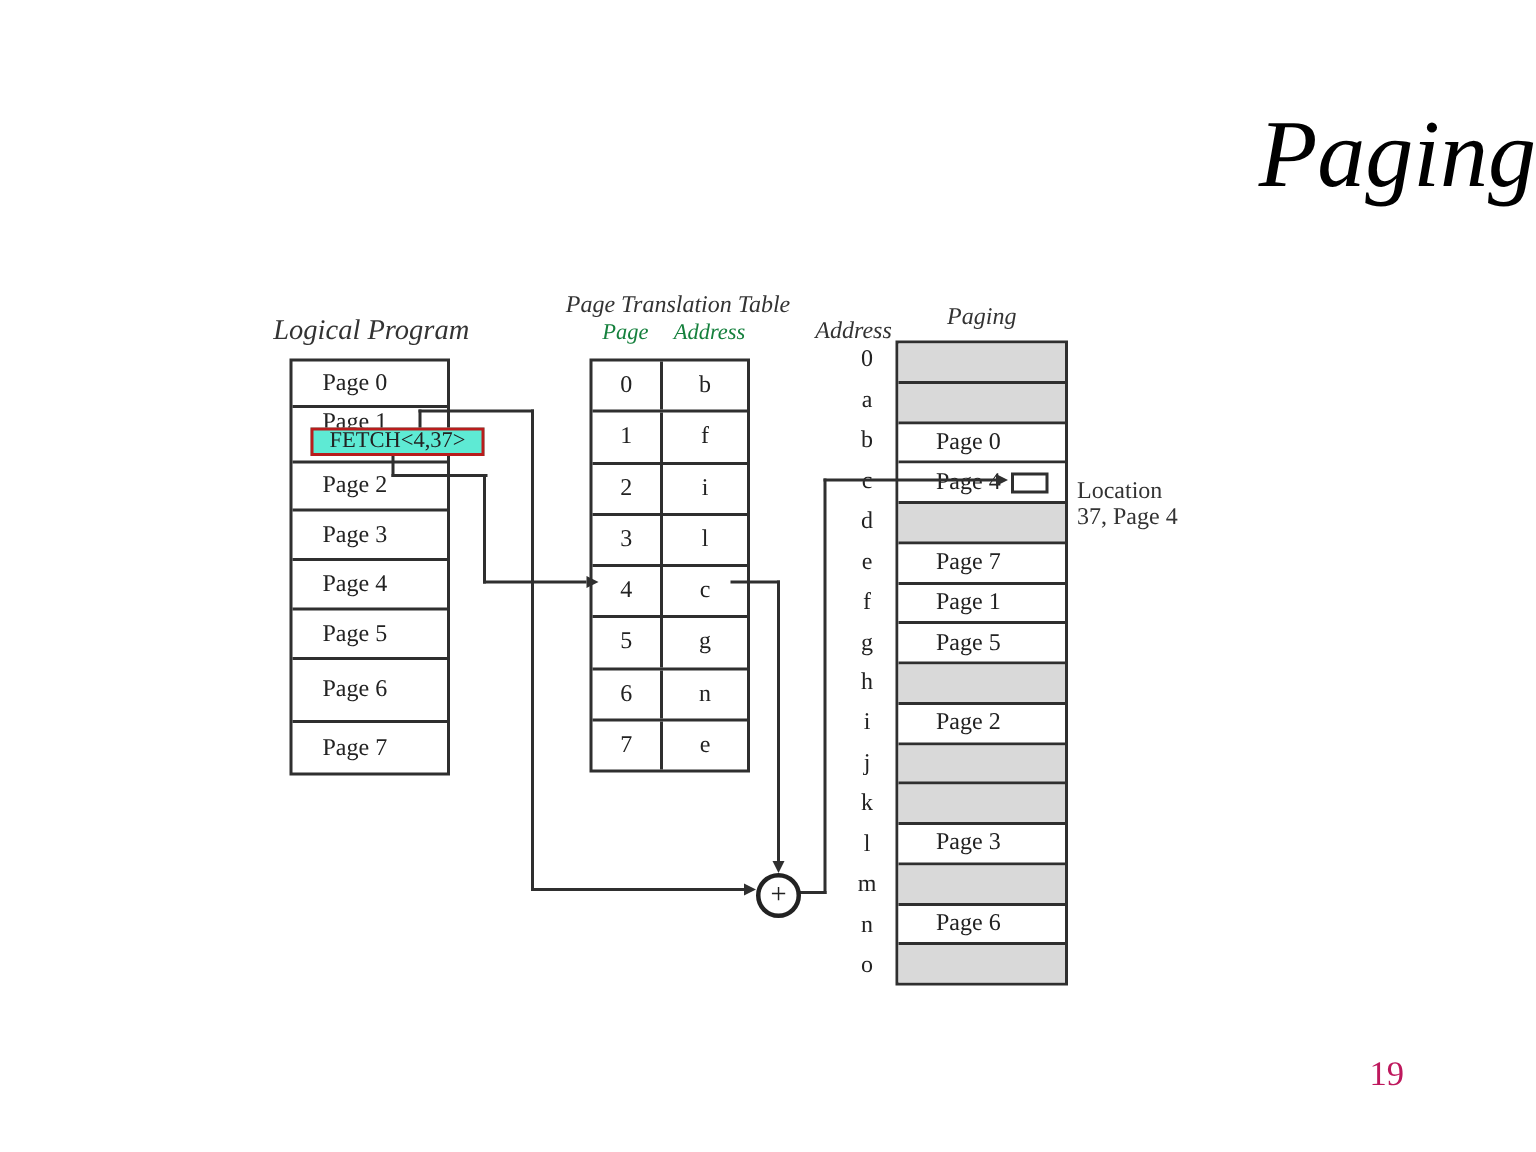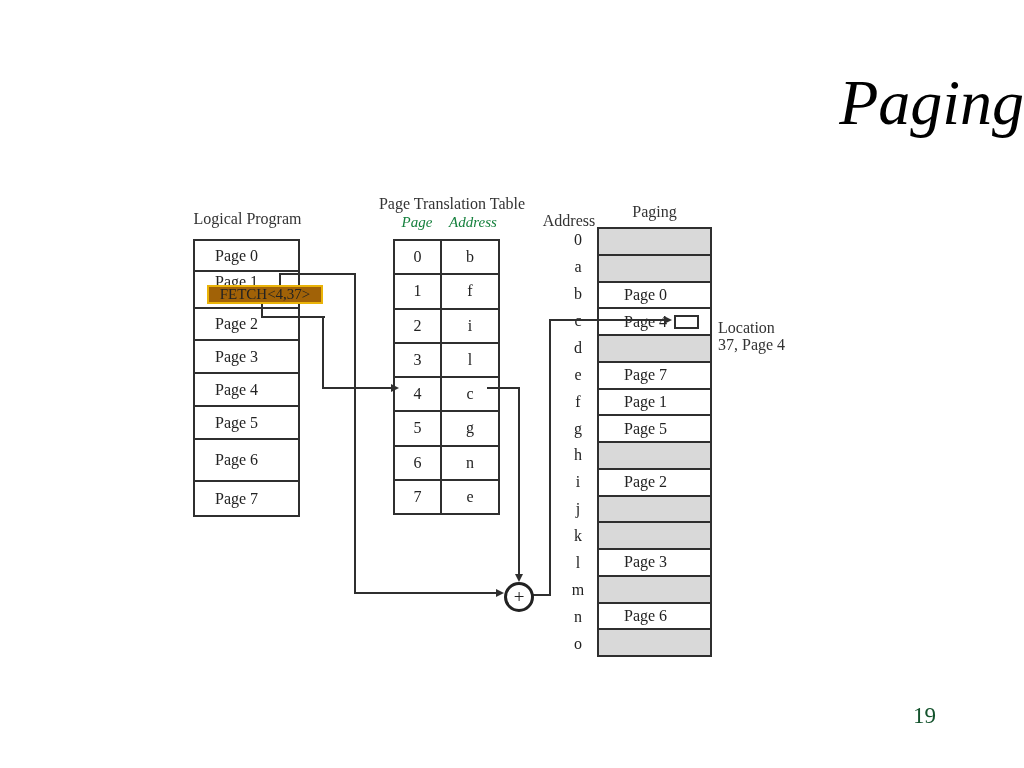--- a/index.html
+++ b/index.html
@@ -4,39 +4,39 @@
 <style>
   html,body { margin:0; padding:0; background:#ffffff; }
   .slide {
     position:relative; width:1024px; height:768px; background:#ffffff;
     font-family:"Liberation Serif", serif; color:#222; overflow:hidden;
   }
   .slide-title {
     position:absolute; top:68px; left:0; width:100%; text-align:right;
     font-size:64px; line-height:1.1; color:#000;font-style:italic;
   }
-  .page-number { position:absolute; top:703px; right:88px; font-size:23px; color:#14532d; }
-
-  .diagram-label { position:absolute; font-size:16px; color:#333; text-align:center; }
-
-  
-  .lp-label  { left:170px; top:210px; width:155px; font-size:16px; }
+  .page-number { position:absolute; top:703px; right:88px; font-size:23px; color:#be185d; }
+
+  .diagram-label { position:absolute; font-style:italic; font-size:16px; color:#333; text-align:center; }
+
+  
+  .lp-label  { left:170px; top:210px; width:155px; font-size:19px; }
   .lp-box {
     position:absolute; left:193px; top:239px; width:107px; height:278px;
     border:2px solid #2f2f2f; box-sizing:border-box; background:#fff; z-index:2;
   }
   .lp-row {
     box-sizing:border-box; border-bottom:2px solid #2f2f2f;
     display:flex; align-items:center; padding-left:20px; font-size:16px; color:#222;
   }
   .lp-row:last-child { border-bottom:none; }
   .lp-row-top { align-items:flex-start; padding-top:2px; line-height:15px; }
   .fetch-box {
     position:absolute; left:207px; top:285px; width:116px; height:19px;
-    border:2px solid #eab308; box-sizing:border-box; background:#a16207;
+    border:2px solid #b91c1c; box-sizing:border-box; background:#5eead4;
     display:flex; align-items:center; justify-content:center;
     font-size:15px; color:#222; z-index:5; white-space:nowrap;
   }
 
   
   .tt-title   { left:357px; top:195px; width:190px; }
   .tt-headers {
     position:absolute; left:391px; top:214px; width:112px; display:flex;
     font-style:italic; font-size:15px; color:#15803d;
   }

